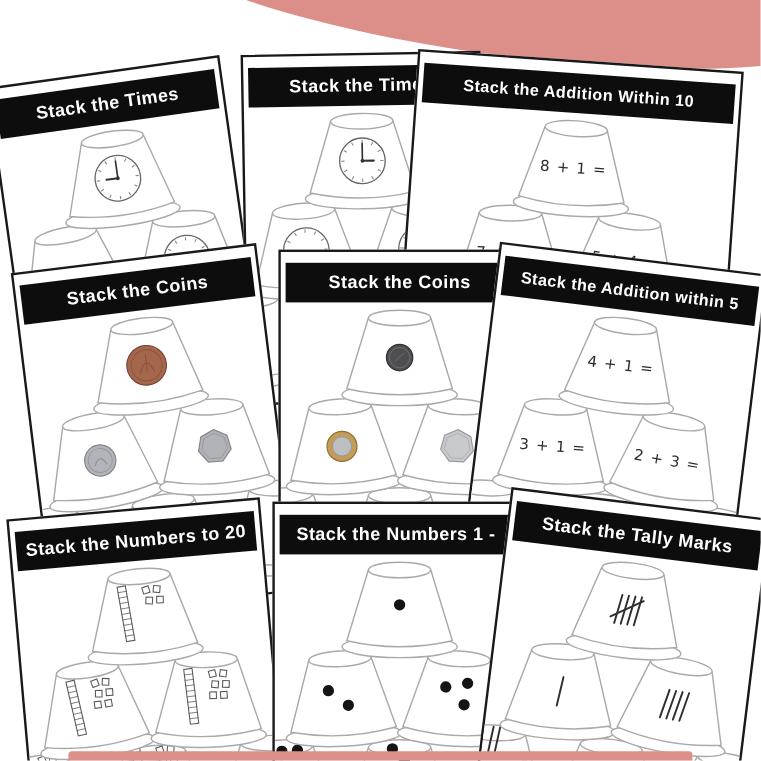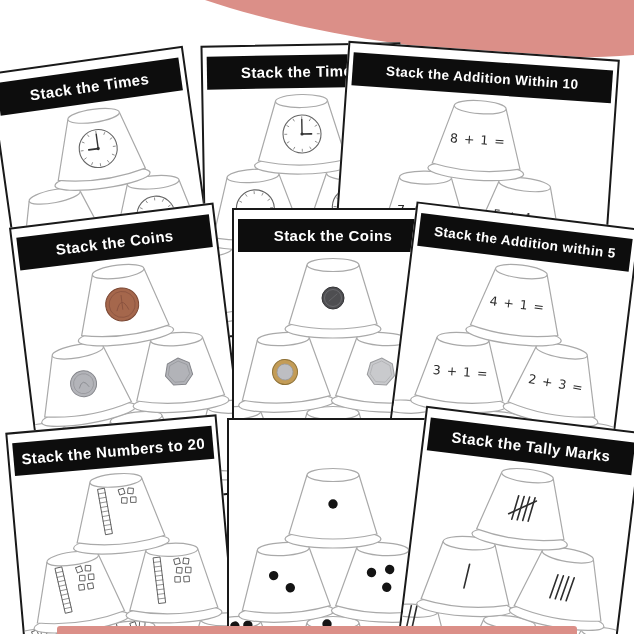--- a/index.html
+++ b/index.html
@@ -511,20 +511,23 @@
               </g>
               <rect x="106" y="64" width="5.5" height="5.5" fill="#fff" stroke="#5a5a5a" stroke-width="0.9" transform="rotate(-13 108.7 66.7)"></rect>
               <rect x="115" y="64" width="5.5" height="5.5" fill="#fff" stroke="#5a5a5a" stroke-width="0.9" transform="rotate(10 117.7 66.7)"></rect>
               <rect x="108" y="73" width="5.5" height="5.5" fill="#fff" stroke="#5a5a5a" stroke-width="0.9" transform="rotate(7 110.7 75.7)"></rect>
               <rect x="117" y="73" width="5.5" height="5.5" fill="#fff" stroke="#5a5a5a" stroke-width="0.9" transform="rotate(4 119.7 75.7)"></rect>
             </g>
           </g>
         </svg></div>
   </div>
   <div class="card c7">
+    <div class="banner left-align">
+        <span>Stack the Numbers 1 -</span>
+      </div>
     <div class="cups"><svg width="208" height="298" viewBox="0 0 208 298">
           <g transform="rotate(-4 8 236)">
             <ellipse cx="8" cy="267" rx="48" ry="9" fill="#fff" stroke="#a9a9a9" stroke-width="1.2"></ellipse>
             <path d="M-18,203 L-36,262 Q8,272 52,262 L34,203" fill="#fff" stroke="#a9a9a9" stroke-width="1.2"></path>
             <ellipse cx="8" cy="203" rx="26" ry="6.5" fill="#fff" stroke="#a9a9a9" stroke-width="1.2"></ellipse>
             <g>
               <circle cx="-5" cy="206" r="4.7" fill="#141414"></circle>
               <circle cx="8" cy="206" r="4.7" fill="#141414"></circle>
               <circle cx="21" cy="206" r="4.7" fill="#141414"></circle>
             </g>

